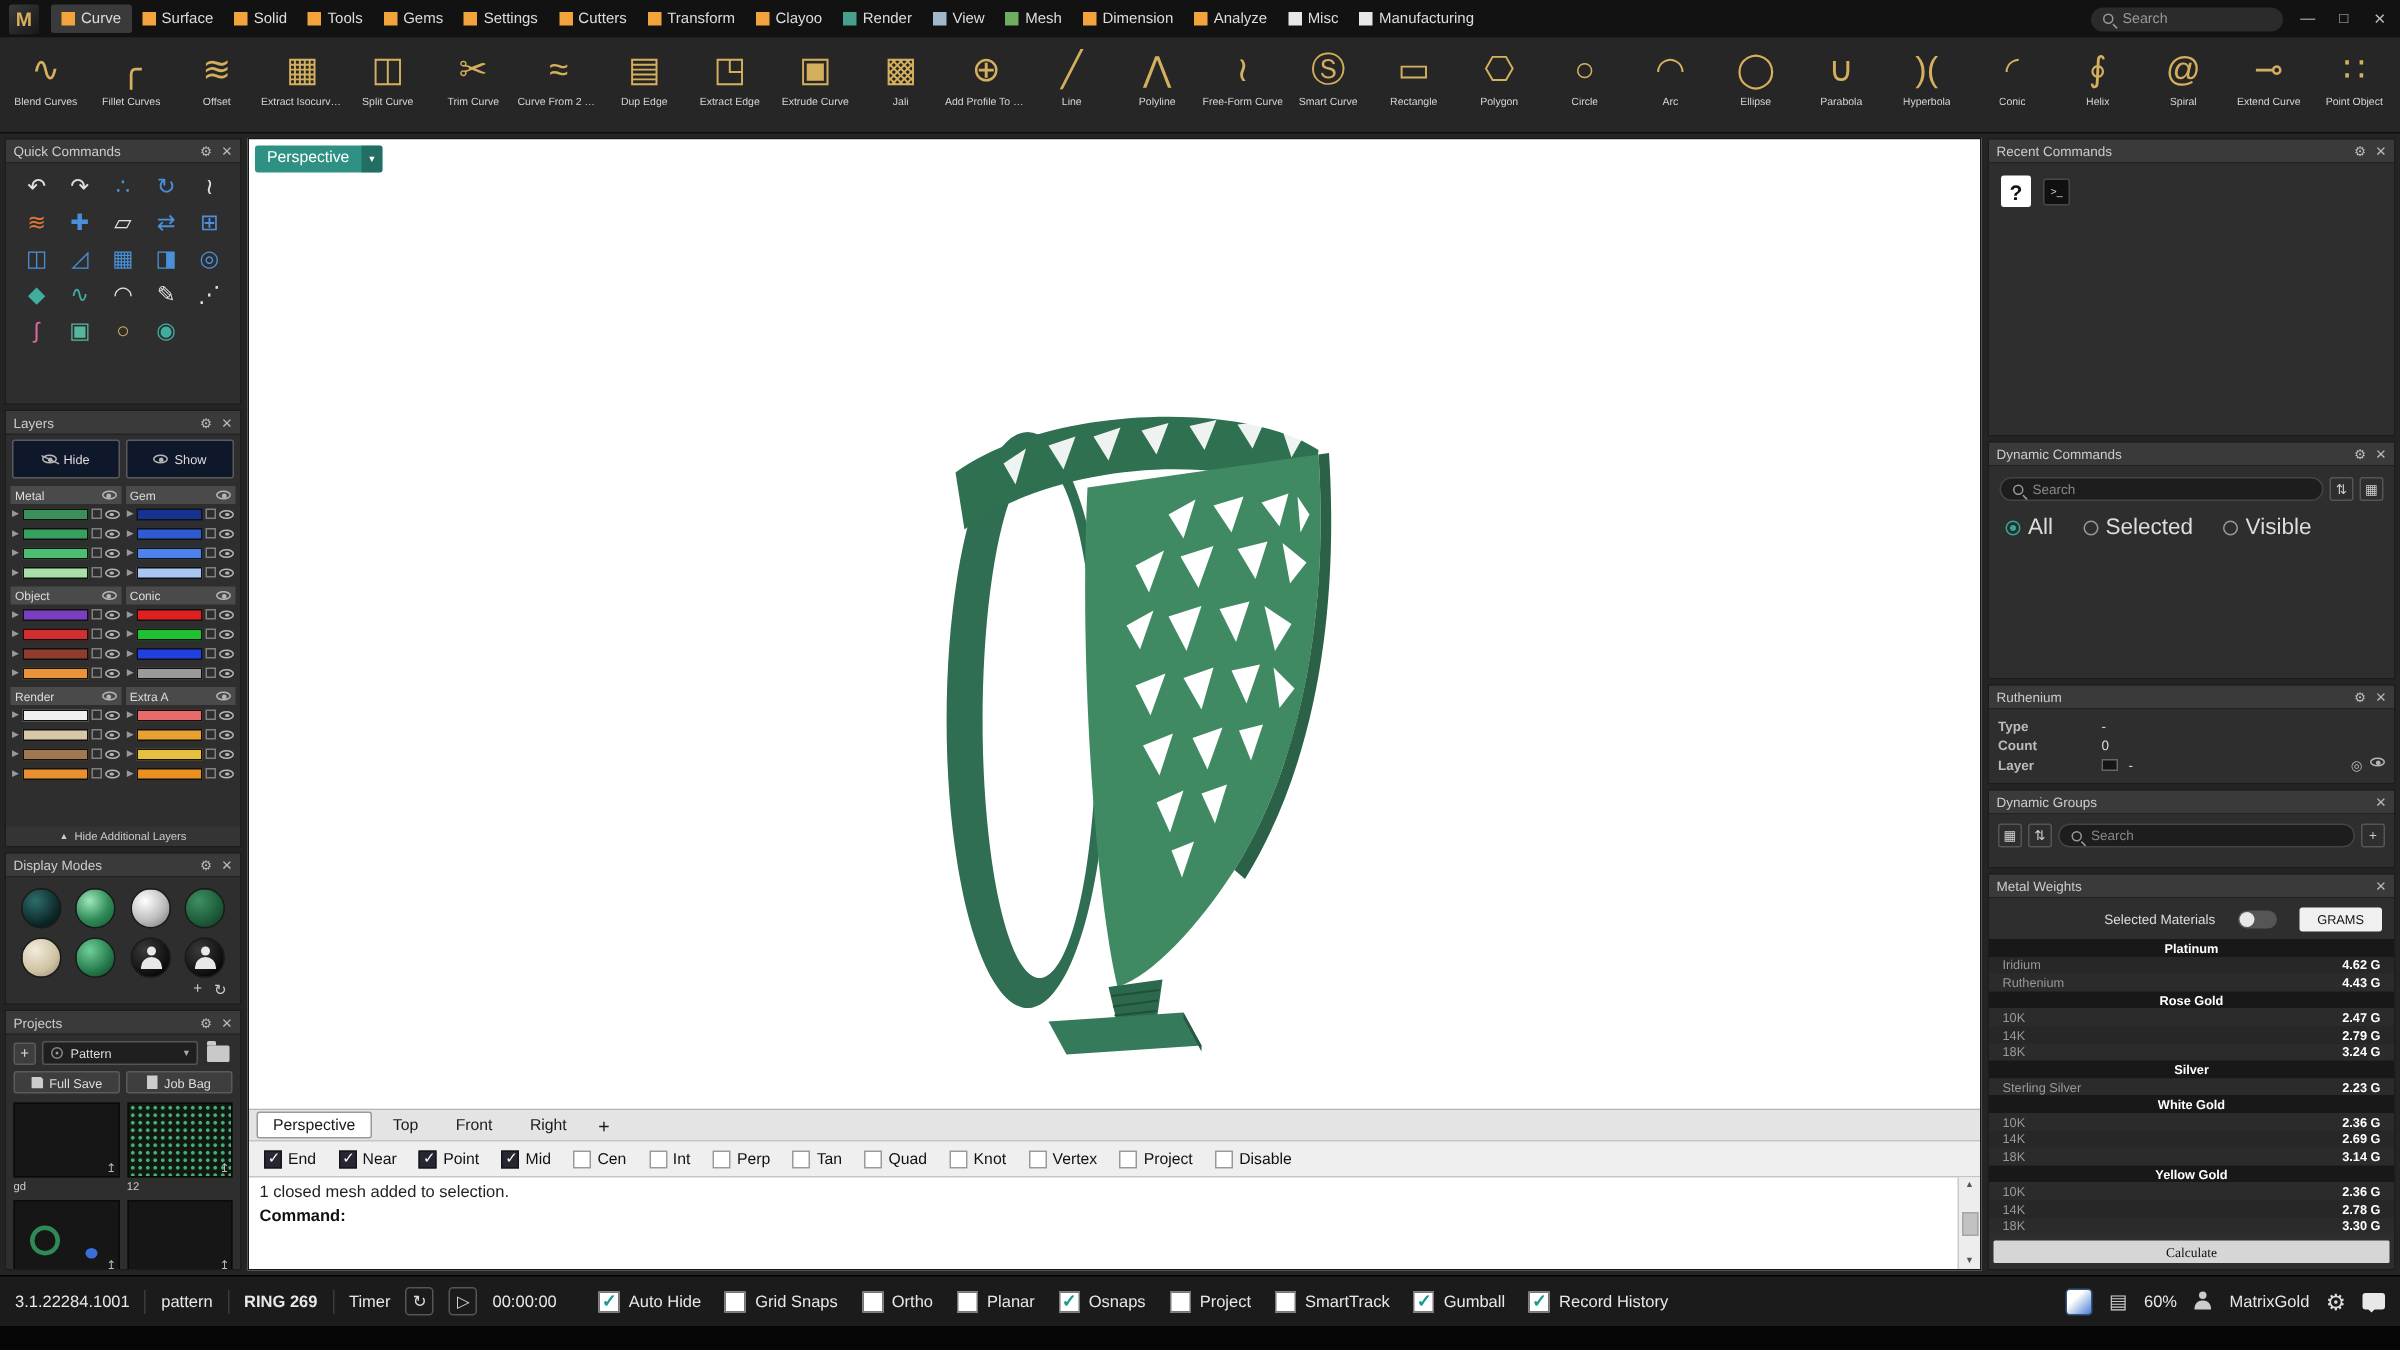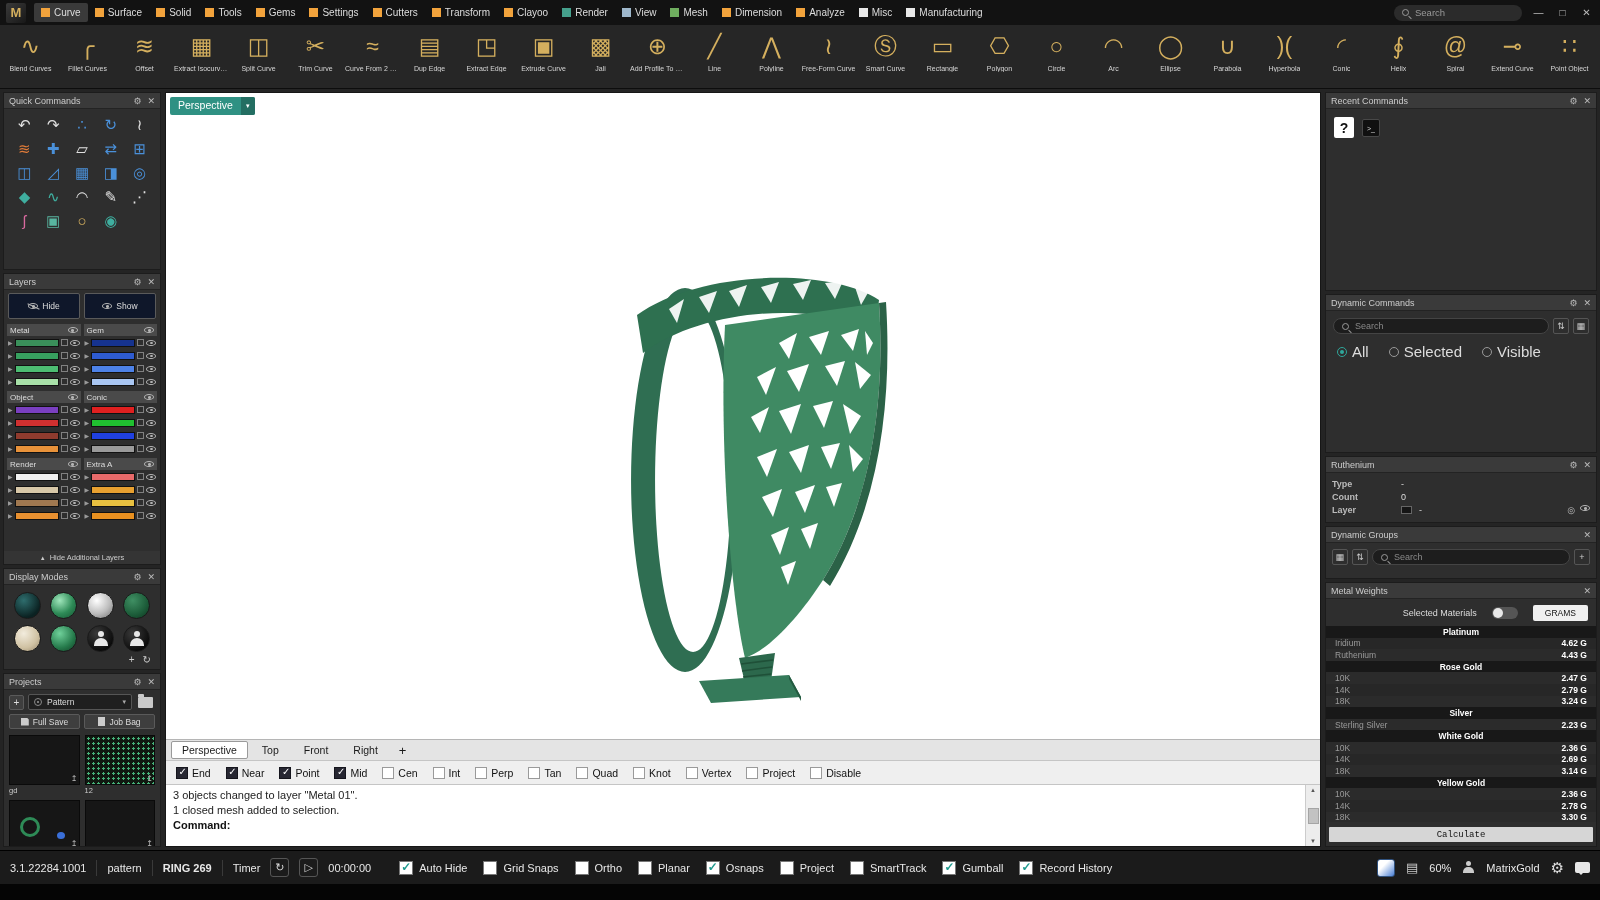--- a/index.html
+++ b/index.html
@@ -147,21 +147,21 @@
   .toggle{width:26px;height:12px;background:#555;border-radius:6px;position:relative;flex:0 0 auto}
   .knob{position:absolute;left:1px;top:1px;width:10px;height:10px;background:#e8e8e8;border-radius:50%}
   .grams-btn{background:#f0f0f0;border:none;font-size:8.5px;padding:3px 12px;border-radius:2px;color:#111;font-family:inherit}
   .mw-table{display:flex;flex-direction:column;overflow:hidden}
   .mw-row{display:flex;height:11.6px;align-items:center;padding:0 9px;font-size:8.5px;flex:0 0 auto}
   .mw-row.header{justify-content:center;background:#181818;color:#fff;font-weight:bold;font-size:8.5px}
   .mw-row.row{background:#2b2b2b}
   .mw-row.row:nth-child(even){background:#272727}
   .mw-row.row .mw-label{color:#9a9a9a}
   .mw-row.row .mw-value{margin-left:auto;color:#fff;font-weight:bold}
-  .calc-btn{margin:5px 3px 4px;height:15px;background:#d6d6d6;color:#111;font-size:9px;border:none;border-radius:1px;font-family:Liberation Mono, monospace}
+  .calc-btn{margin:5px 3px 4px;height:15px;background:#d6d6d6;color:#111;font-size:9px;border:none;border-radius:1px;font-family:Liberation Serif, serif}
 
   
   .statusbar{height:34px;background:#1b1b1b;display:flex;align-items:center;gap:10px;padding:0 10px;color:#e8e8e8;font-size:11px;flex:0 0 auto;border-top:1px solid #000}
   .sb-sep{width:1px;height:16px;background:#3a3a3a;flex:0 0 auto}
   .sb-item{white-space:nowrap}
   .sb-item.bold{font-weight:bold}
   .sb-btn{width:19px;height:19px;border:1px solid #555;border-radius:3px;display:flex;align-items:center;justify-content:center;font-size:11px;color:#ddd;flex:0 0 auto}
   .sb-toggles{display:flex;gap:16px;margin-left:18px}
   .sb-toggle{display:flex;align-items:center;gap:6px;white-space:nowrap}
   .cb2{width:14px;height:14px;background:#fff;border:1px solid #777;position:relative;display:inline-block;flex:0 0 auto}
@@ -960,21 +960,20 @@
 
           <label class="osnap">
             <span class="cb"></span>
             <span>Disable</span>
           </label>
         </div>
 
       <div class="command-area">
         <div>
 
-            <div class="hist-line">3 objects changed to layer "Metal 01".</div>
 
             <div class="hist-line">1 closed mesh added to selection.</div>
           </div>
         <div class="cmd-line">Command:</div>
         <div class="vscroll">
           <span>▲</span>
           <span class="sthumb"></span>
           <span>▼</span>
         </div>
       </div>

